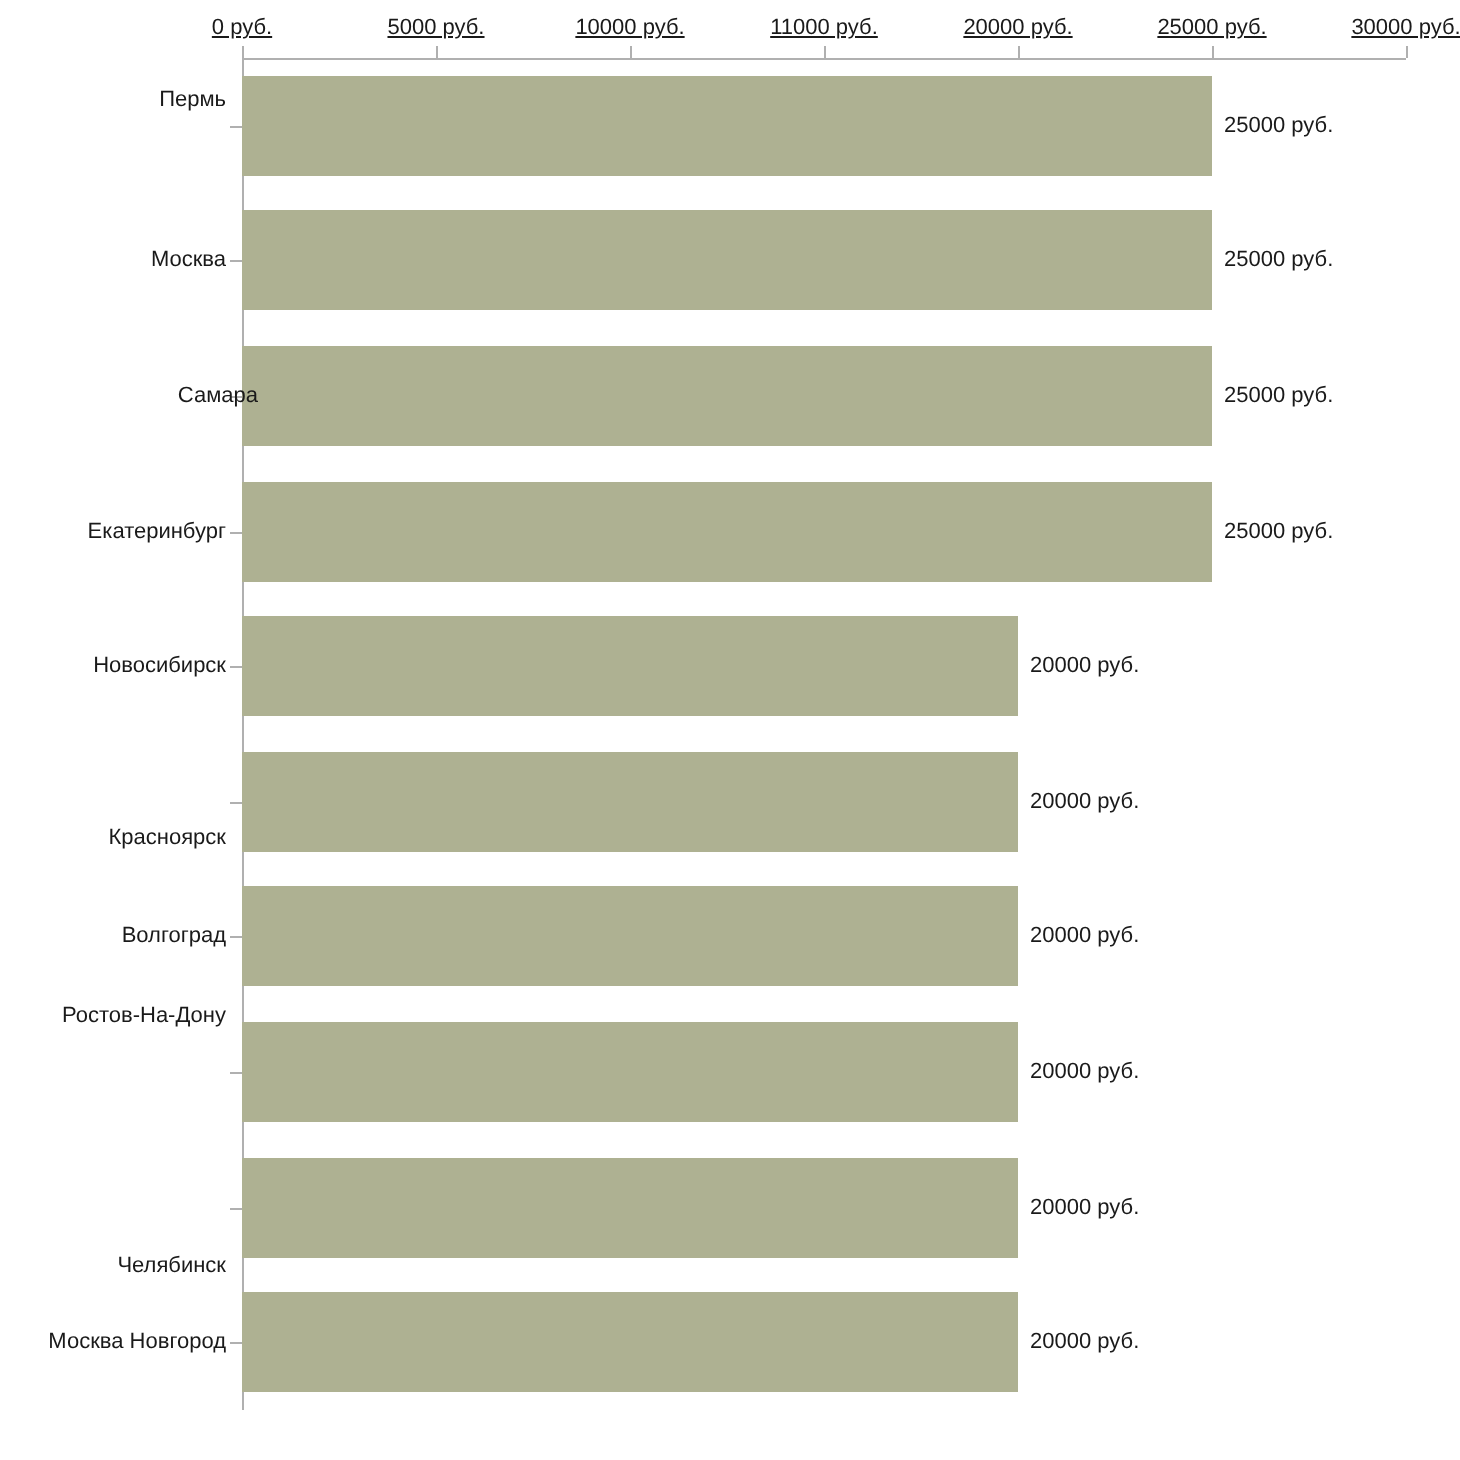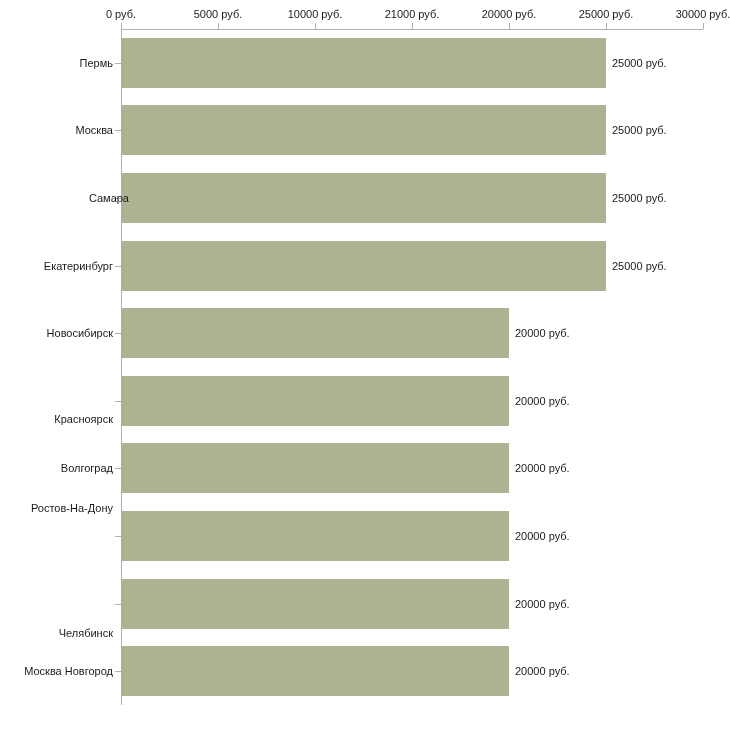--- a/index.html
+++ b/index.html
@@ -42,20 +42,21 @@
     height: 6px;
     background: #b0b0b0;
   }
   .tick-label {
     position: absolute;
     top: 8px;
     font-size: 11px;
     color: #1a1a1a;
     transform: translateX(-50%);
     white-space: nowrap;
+    text-decoration: underline;
   }
   .cat-tick {
     position: absolute;
     left: 115px;
     width: 6px;
     height: 1px;
     background: #b0b0b0;
   }
   .cat-label-wrap {
     position: absolute;
@@ -88,21 +89,21 @@
   <div class="axis-line-left"></div>
 
   <div id="xticks">
       <div class="tick-mark" style="left: 121px;"></div>
       <div class="tick-label" style="left: 121px;">0 руб.</div>
       <div class="tick-mark" style="left: 218px;"></div>
       <div class="tick-label" style="left: 218px;">5000 руб.</div>
       <div class="tick-mark" style="left: 315px;"></div>
       <div class="tick-label" style="left: 315px;">10000 руб.</div>
       <div class="tick-mark" style="left: 412px;"></div>
-      <div class="tick-label" style="left: 412px;">21000 руб.</div>
+      <div class="tick-label" style="left: 412px;">11000 руб.</div>
       <div class="tick-mark" style="left: 509px;"></div>
       <div class="tick-label" style="left: 509px;">20000 руб.</div>
       <div class="tick-mark" style="left: 606px;"></div>
       <div class="tick-label" style="left: 606px;">25000 руб.</div>
       <div class="tick-mark" style="left: 703px;"></div>
       <div class="tick-label" style="left: 703px;">30000 руб.</div>
     </div>
   <div id="bars">
       <div class="bar" style="left: 121px; top: 37.8px; width: 485px; height: 50px; background: rgb(174, 177, 146);"></div>
       <div class="bar-value" style="left: 612px; top: 62.8px;">25000 руб.</div>
@@ -120,21 +121,21 @@
       <div class="bar-value" style="left: 515px; top: 468.4px;">20000 руб.</div>
       <div class="bar" style="left: 121px; top: 511px; width: 388px; height: 50px; background: rgb(174, 177, 146);"></div>
       <div class="bar-value" style="left: 515px; top: 536px;">20000 руб.</div>
       <div class="bar" style="left: 121px; top: 578.6px; width: 388px; height: 50px; background: rgb(174, 177, 146);"></div>
       <div class="bar-value" style="left: 515px; top: 603.6px;">20000 руб.</div>
       <div class="bar" style="left: 121px; top: 646.2px; width: 388px; height: 50px; background: rgb(174, 177, 146);"></div>
       <div class="bar-value" style="left: 515px; top: 671.2px;">20000 руб.</div>
     </div>
   <div id="catlabels">
       <div class="cat-tick" style="top: 62.8px;"></div>
-      <div class="cat-label-wrap" style="top: 63px; text-align: right;">Пермь</div>
+      <div class="cat-label-wrap" style="top: 50px; text-align: right;">Пермь</div>
       <div class="cat-tick" style="top: 130.4px;"></div>
       <div class="cat-label-wrap" style="top: 130.4px; text-align: right;">Москва</div>
       <div class="cat-tick" style="top: 198px;"></div>
       <div class="cat-label-wrap" style="top: 198px; padding-left: 16px;">Самара</div>
       <div class="cat-tick" style="top: 265.6px;"></div>
       <div class="cat-label-wrap" style="top: 265.6px;">Екатеринбург</div>
       <div class="cat-tick" style="top: 333.2px;"></div>
       <div class="cat-label-wrap" style="top: 333.2px;">Новосибирск</div>
       <div class="cat-tick" style="top: 400.8px;"></div>
       <div class="cat-label-wrap" style="top: 419px;">Красноярск</div>

